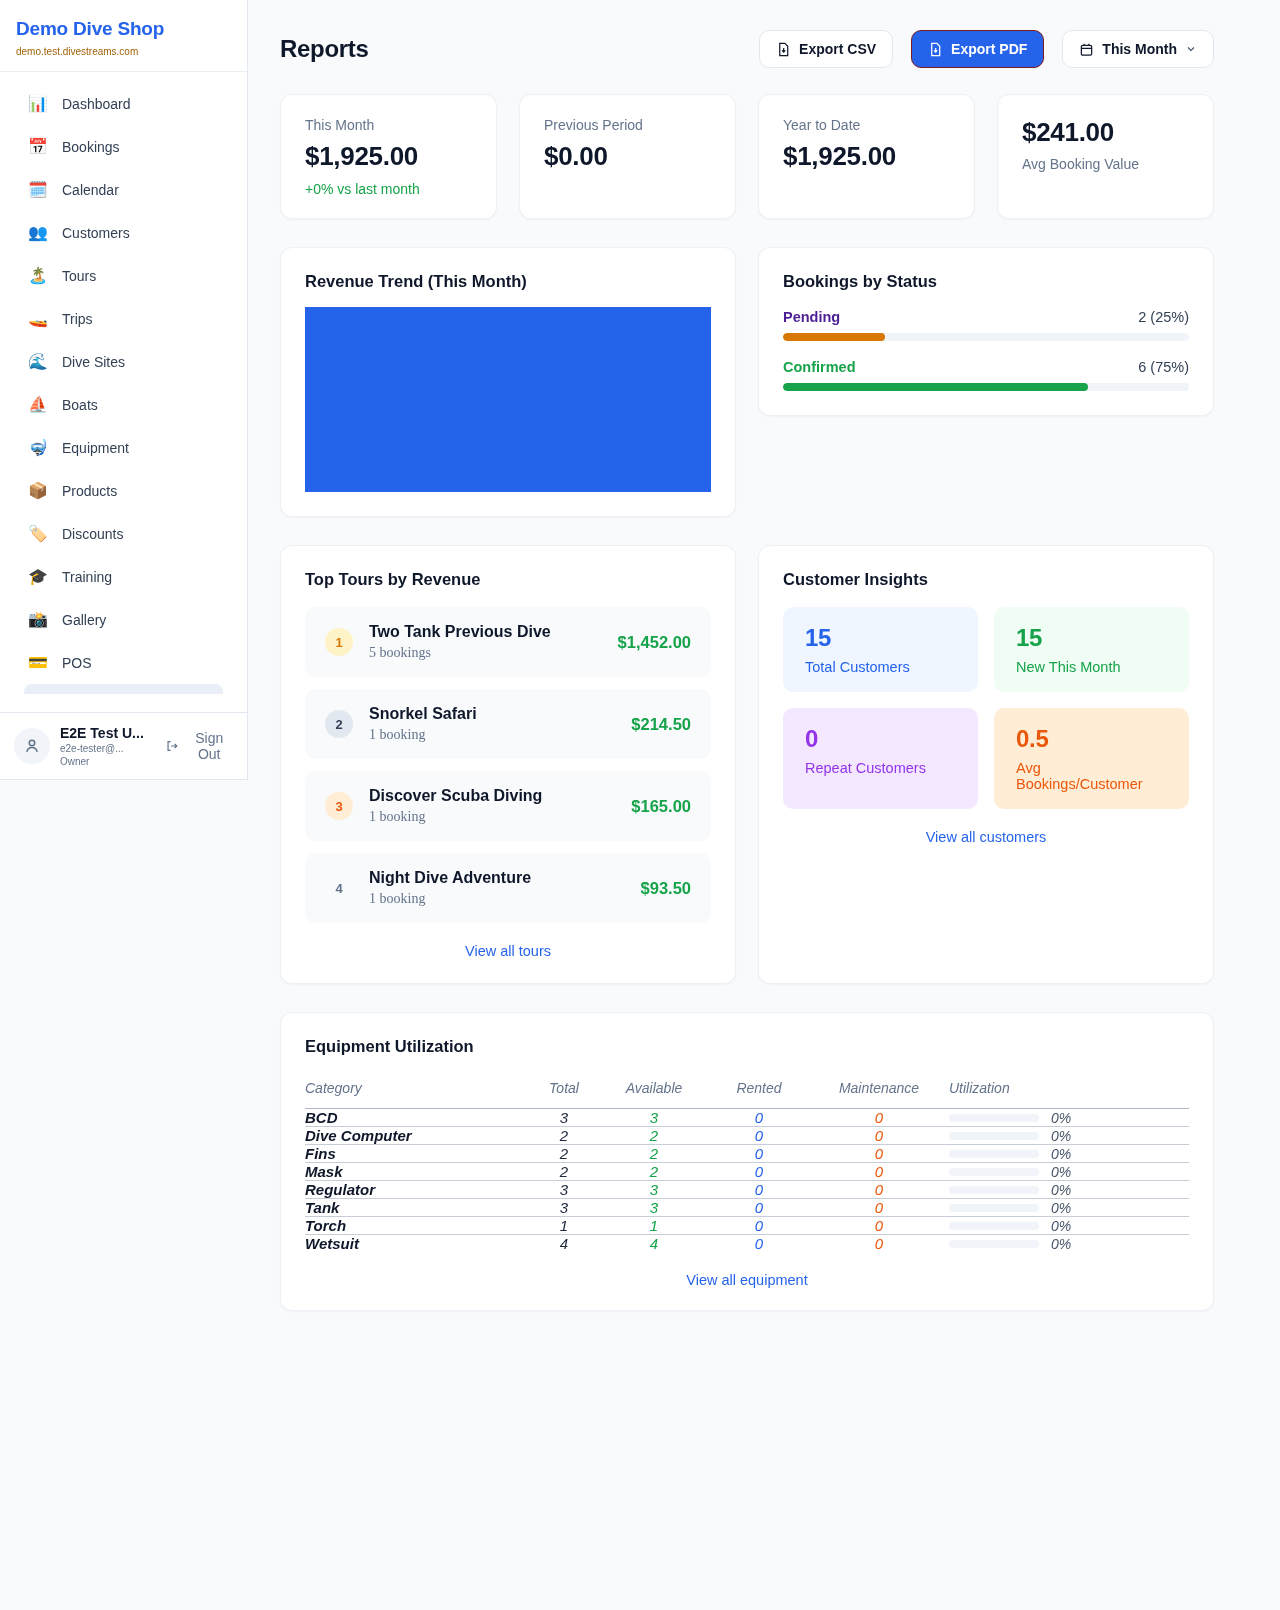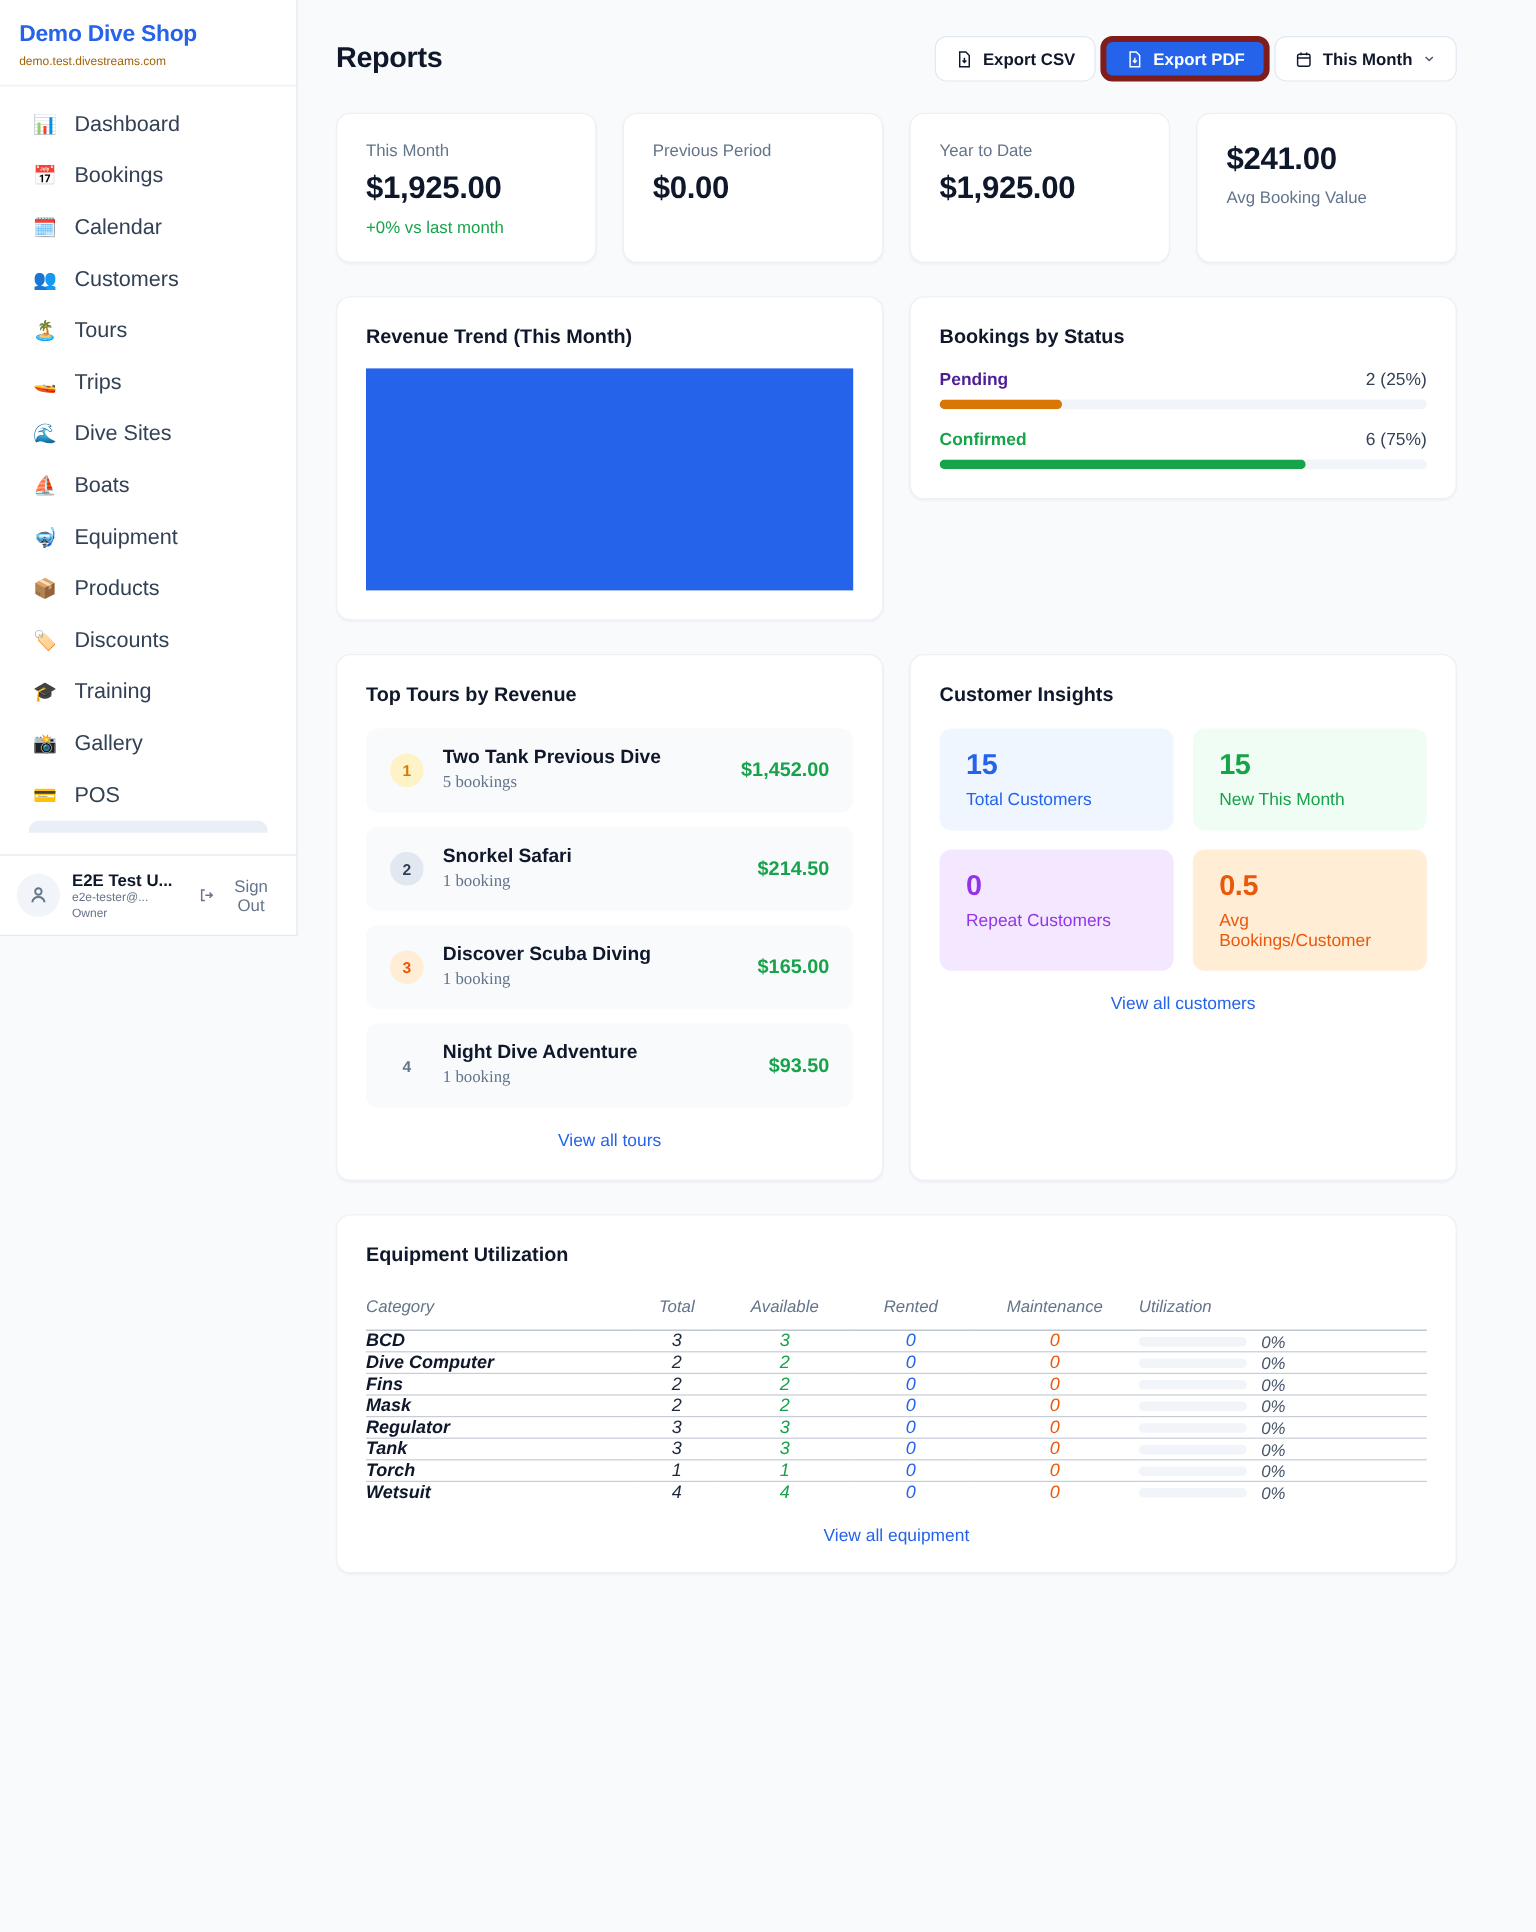--- a/index.html
+++ b/index.html
@@ -16,21 +16,21 @@
   }
   .side-head { padding:18px 16px 14px 16px; border-bottom:1px solid #e9edf2; }
   .shop-name { color:#2563eb; font-size:19px; font-weight:bold; letter-spacing:-0.2px; }
   .shop-domain { color:#a16207; font-size:10px; margin-top:6px; }
   .nav { padding:10px 12px 0 12px; flex:1; }
   .nav-item {
     display:flex; align-items:center; gap:14px; padding:10px 16px;
     border-radius:8px; cursor:pointer; height:43px;
   }
   .nav-icon { width:20px; font-size:16px; text-align:center; flex:none; }
-  .nav-label { font-size:18px; color:#334155;text-align:center; }
+  .nav-label { font-size:14px; color:#334155;text-align:center; }
   .nav-partial {
     height:10px; margin:0 12px; background:#e9eef7; border-radius:8px 8px 0 0;
   }
   .user-panel {
     border-top:1px solid #e2e8f0; padding:12px 14px;
     display:flex; align-items:center; gap:10px;
   }
   .avatar {
     width:36px; height:36px; border-radius:50%; background:#f1f5f9;
     display:flex; align-items:center; justify-content:center; color:#64748b; flex:none;
@@ -39,27 +39,27 @@
   .user-name { font-size:14px; font-weight:bold; color:#0f172a; white-space:nowrap; overflow:hidden; }
   .user-email, .user-role { font-size:10px; color:#64748b; margin-top:2px; white-space:nowrap; overflow:hidden; }
   .sign-out {
     margin-left:auto; display:flex; align-items:center; gap:6px; color:#64748b;
     font-size:14px; background:none; border:none; cursor:pointer; font-family:inherit;
   }
   
   .main { margin-left:248px; padding:30px 66px 40px 32px; }
   .page-head { display:flex; align-items:center; justify-content:space-between; }
   .page-title { font-size:24px; font-weight:bold; letter-spacing:-0.3px; }
-  .head-actions { display:flex; gap:4px; }
+  .head-actions { display:flex; gap:18px; }
   .btn {
     display:flex; align-items:center; gap:8px; height:38px; padding:0 16px;
     border-radius:10px; font-size:14px; font-weight:bold; font-family:inherit; cursor:pointer;
   }
   .btn-light { background:#fff; border:1px solid #e2e8f0; color:#0f172a; }
-  .btn-primary { background:#2563eb; border:5px solid #7f1d1d; color:#fff; }
+  .btn-primary { background:#2563eb; border:1px solid #7f1d1d; color:#fff; }
   .btn svg { flex:none; }
   
   .stats-row { display:grid; grid-template-columns:repeat(4,1fr); gap:22px; margin-top:26px; }
   .card {
     background:#fff; border:1px solid #edf1f5; border-radius:12px;
     box-shadow:0 1px 2px rgba(15,23,42,0.04);
   }
   .stat-card { padding:22px 24px; height:125px; }
   .stat-label { font-size:14px; color:#64748b; }
   .stat-value { font-size:26px; font-weight:bold; color:#0f172a; margin-top:8px; letter-spacing:-0.3px; }

